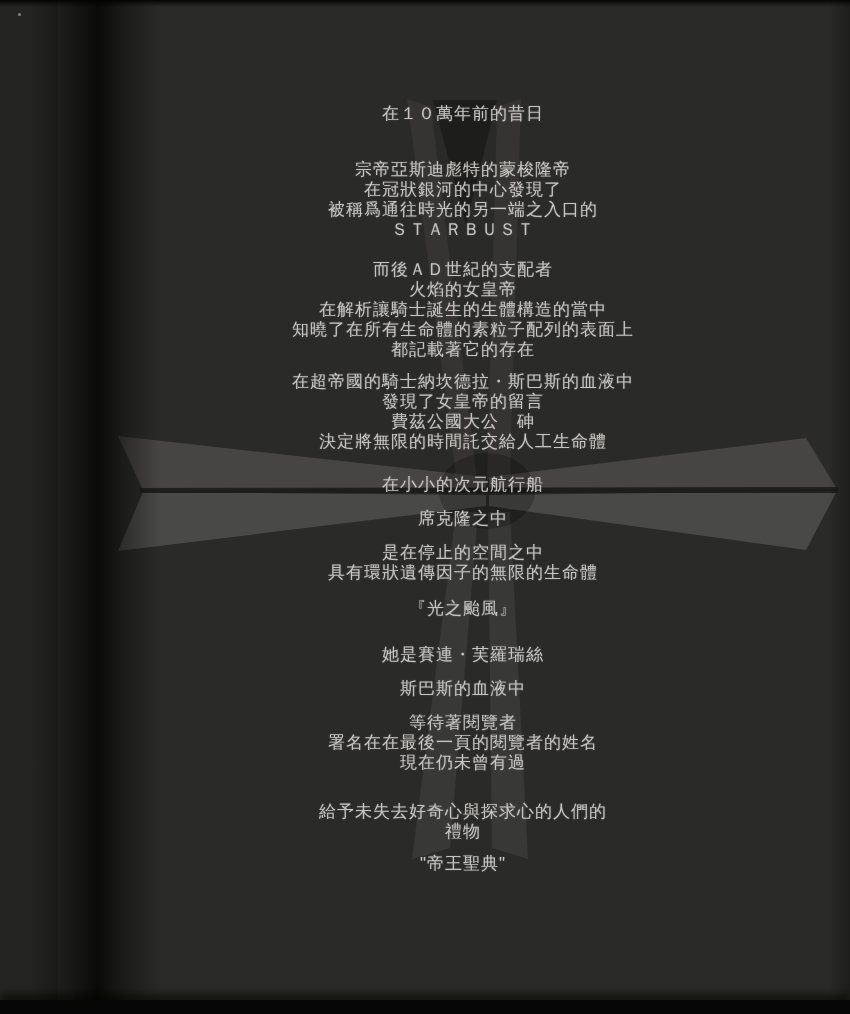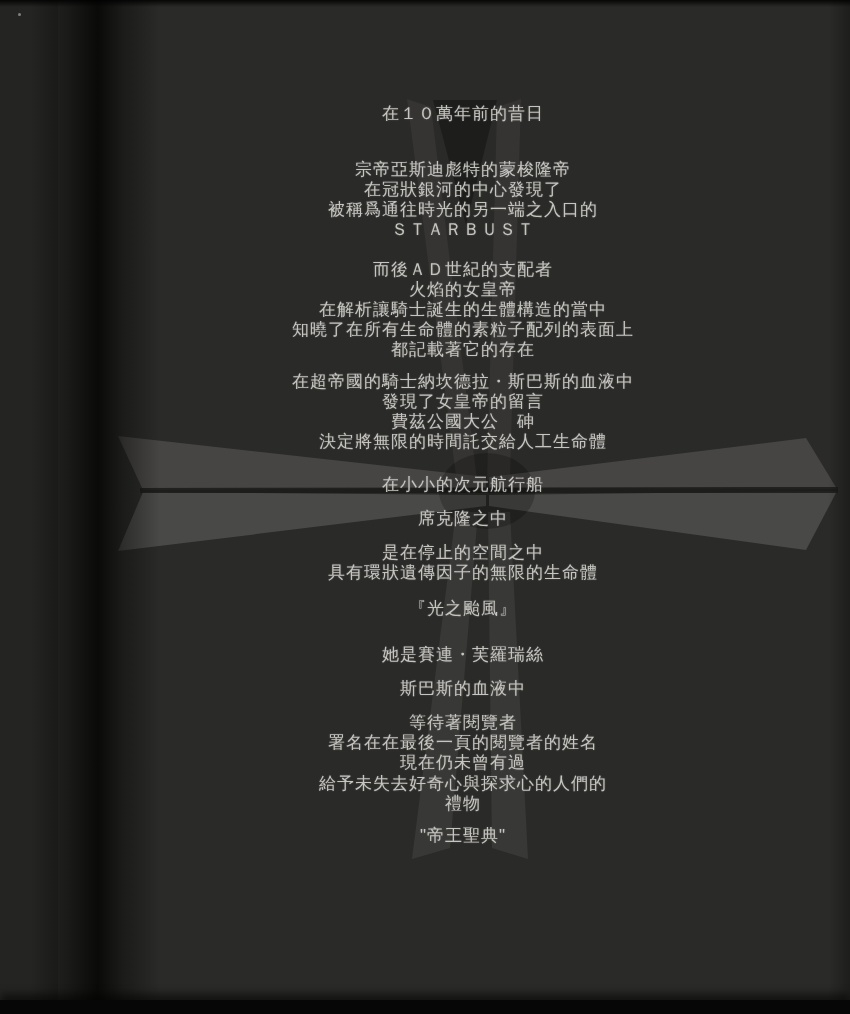--- a/index.html
+++ b/index.html
@@ -54,21 +54,21 @@
     letter-spacing:1px;
     text-shadow: 0 0 2px rgba(210,210,205,0.30);
   }
   .m20 { margin-top:36px; }
   .m22 { margin-top:20px; }
   .m10 { margin-top:12px; }
   .m23 { margin-top:23px; }
   .m14 { margin-top:14px; }
   .m16 { margin-top:16px; }
   .m26 { margin-top:26px; }
-  .m13 { margin-top:1px; }
+  .m13 { margin-top:29px; }
   .m12 { margin-top:12px; }
 </style>
 </head>
 <body>
 
 <div class="page">
 
   <svg class="emblem" width="850" height="1014" viewBox="0 0 850 1014">
 
     <polygon points="407,99 431,107 477,480 456,476" fill="var(--emblem_shaft)" opacity="0.55"></polygon>

